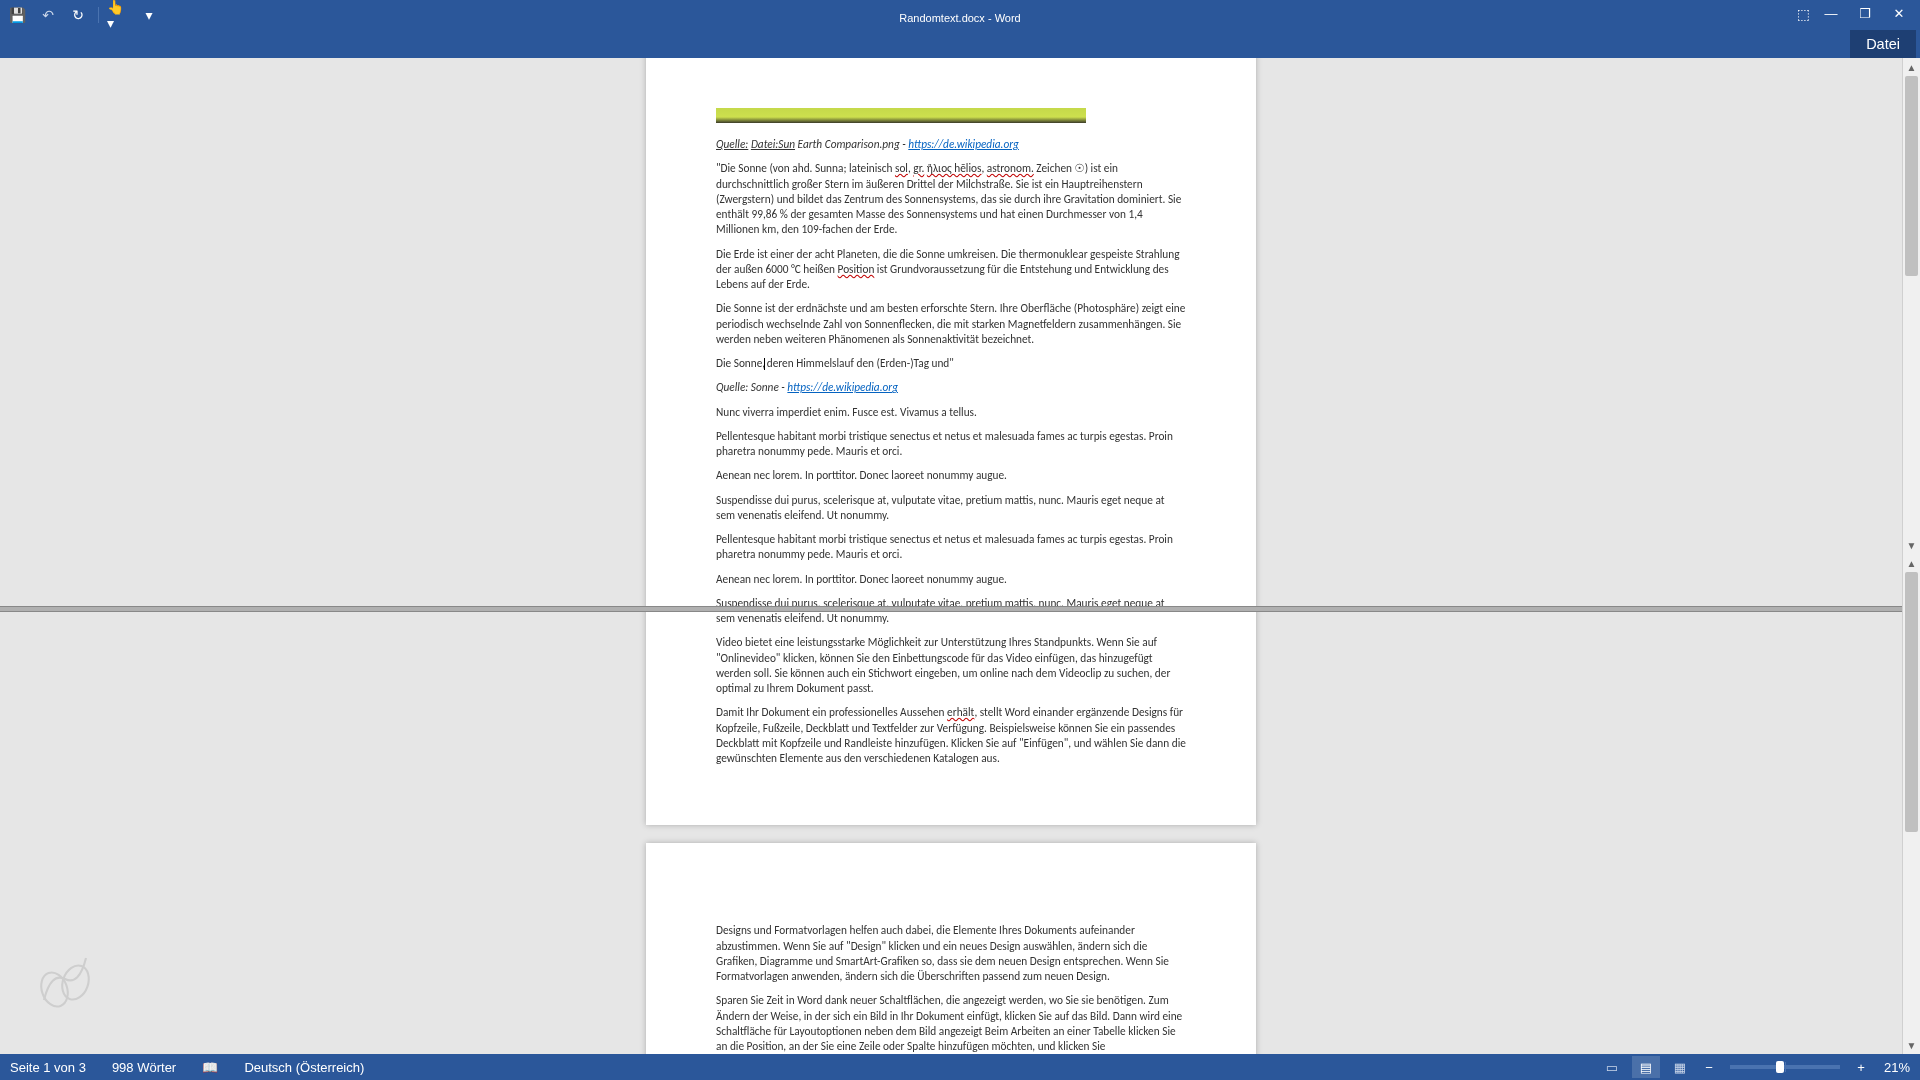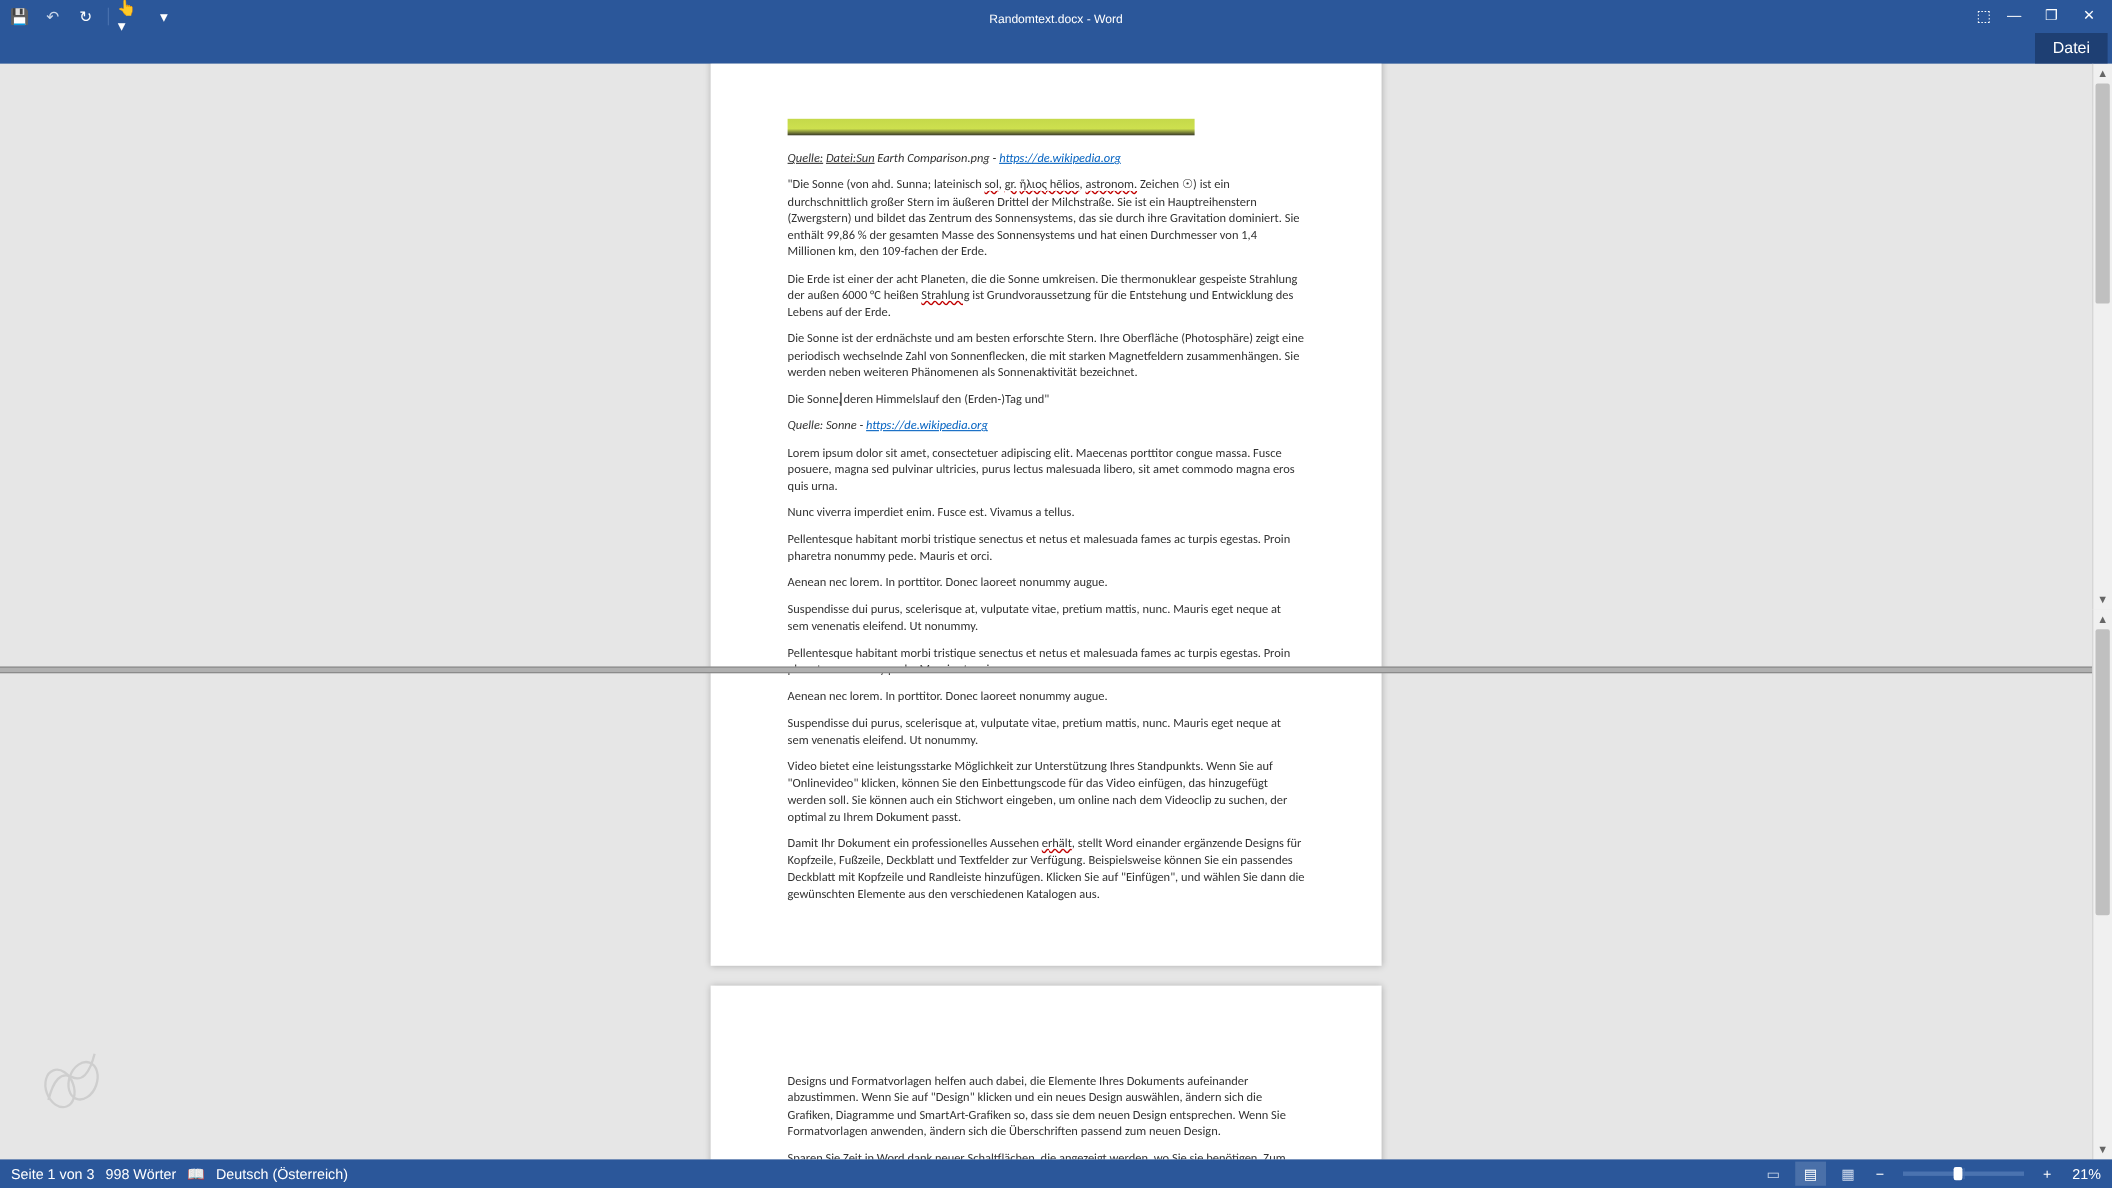--- a/index.html
+++ b/index.html
@@ -51,21 +51,21 @@
   
   .vscroll { position: absolute; top: 58px; bottom: 26px; right: 0; width: 18px; background: #f0f0f0; border-left:1px solid #d0d0d0;}
   .vscroll .arrow { height: 18px; display:flex; align-items:center; justify-content:center; font-size:10px; color:#666; cursor:pointer;}
   .vscroll .track { position:absolute; top:18px; bottom:18px; left:0; right:0;}
   .vscroll .thumb { position:absolute; left:2px; right:2px; background:#c0c0c0; border-radius:2px; cursor:pointer;}
   .vscroll .thumb.t1 { top: 0px; height: 200px;}
   .vscroll .arrow.bottom { position:absolute; bottom:0; left:0; right:0;}
   
   
   .status-bar { position: absolute; bottom: 0; left: 0; right: 0; height: 26px; background: #2b579a; color: white; display: flex; align-items: center; font-size: 13px; }
-  .status-left { display: flex; gap: 10px; padding-left: 10px; align-items: flex-start; }
+  .status-left { display: flex; gap: 26px; padding-left: 10px; align-items: flex-start; }
   .status-item { cursor: pointer; }
   .status-right { margin-left: auto; display: flex; align-items: center; gap: 6px; padding-right: 10px; }
   .view-btn { width: 28px; height: 22px; display:flex; align-items:center; justify-content:center; cursor:pointer; color:#cbd7ea;}
   .view-btn.active { color: white; background: rgba(255,255,255,.15);}
   .zoom-slider { width: 110px; height: 4px; background: #4a73b0; position: relative; margin: 0 6px;}
   .zoom-slider .mid { position:absolute; left:50%; top:-3px; width:1px; height:10px; background:#4a73b0;}
   .zoom-slider .knob { position:absolute; left:42%; top:-4px; width:8px; height:12px; background:white; border-radius:2px; cursor:pointer;}
   .zoom-btn { width:18px; text-align:center; cursor:pointer;}
   
   
@@ -122,28 +122,27 @@
       <div class="content body-text">
         <div class="img-placeholder"></div>
         <p class="source">
           <span class="u">Quelle:</span>
           <span> </span><span class="u">Datei:Sun</span><span> Earth Comparison.png - </span><a href="#">https://de.wikipedia.org</a>
         </p>
         <p>
           <span>"Die Sonne (von ahd. Sunna; lateinisch </span><span class="sq">sol</span><span>, </span><span class="sq">gr.</span><span> </span><span class="sq">ἥλιος hēlios</span><span>, </span><span class="sq">astronom.</span><span> Zeichen ☉) ist ein durchschnittlich großer Stern im äußeren Drittel der Milchstraße. Sie ist ein Hauptreihenstern (Zwergstern) und bildet das Zentrum des Sonnensystems, das sie durch ihre Gravitation dominiert. Sie enthält 99,86 % der gesamten Masse des Sonnensystems und hat einen Durchmesser von 1,4 Millionen km, den 109-fachen der Erde.</span>
         </p>
         <p>
-          <span>Die Erde ist einer der acht Planeten, die die Sonne umkreisen. Die thermonuklear gespeiste Strahlung der außen 6000 °C heißen </span><span class="sq">Strahlung</span><span> ist Grundvoraussetzung für die Entstehung und Entwicklung des Lebens auf der Erde.</span>
+          <span>Die Erde ist einer der acht Planeten, die die Sonne umkreisen. Die thermonuklear gespeiste Strahlung der außen 6000 °C heißen </span><span class="sq">Position</span><span> ist Grundvoraussetzung für die Entstehung und Entwicklung des Lebens auf der Erde.</span>
         </p>
         <p>Die Sonne ist der erdnächste und am besten erforschte Stern. Ihre Oberfläche (Photosphäre) zeigt eine periodisch wechselnde Zahl von Sonnenflecken, die mit starken Magnetfeldern zusammenhängen. Sie werden neben weiteren Phänomenen als Sonnenaktivität bezeichnet.</p>
         <p><span>Die Sonne,</span><span class="cursor-caret"></span><span> deren Himmelslauf den (Erden-)Tag und"</span></p>
         <p class="source">
           <span>Quelle: Sonne - </span><a href="#">https://de.wikipedia.org</a>
         </p>
-        <p>Lorem ipsum dolor sit amet, consectetuer adipiscing elit. Maecenas porttitor congue massa. Fusce posuere, magna sed pulvinar ultricies, purus lectus malesuada libero, sit amet commodo magna eros quis urna.</p>
         <p>Nunc viverra imperdiet enim. Fusce est. Vivamus a tellus.</p>
         <p>Pellentesque habitant morbi tristique senectus et netus et malesuada fames ac turpis egestas. Proin pharetra nonummy pede. Mauris et orci.</p>
         <p>Aenean nec lorem. In porttitor. Donec laoreet nonummy augue.</p>
         <p>Suspendisse dui purus, scelerisque at, vulputate vitae, pretium mattis, nunc. Mauris eget neque at sem venenatis eleifend. Ut nonummy.</p>
 
         <p>Pellentesque habitant morbi tristique senectus et netus et malesuada fames ac turpis egestas. Proin pharetra nonummy pede. Mauris et orci.</p>
         <p>Aenean nec lorem. In porttitor. Donec laoreet nonummy augue.</p>
         <p>Suspendisse dui purus, scelerisque at, vulputate vitae, pretium mattis, nunc. Mauris eget neque at sem venenatis eleifend. Ut nonummy.</p>
         <p>Video bietet eine leistungsstarke Möglichkeit zur Unterstützung Ihres Standpunkts. Wenn Sie auf "Onlinevideo" klicken, können Sie den Einbettungscode für das Video einfügen, das hinzugefügt werden soll. Sie können auch ein Stichwort eingeben, um online nach dem Videoclip zu suchen, der optimal zu Ihrem Dokument passt.</p>
         <p>

